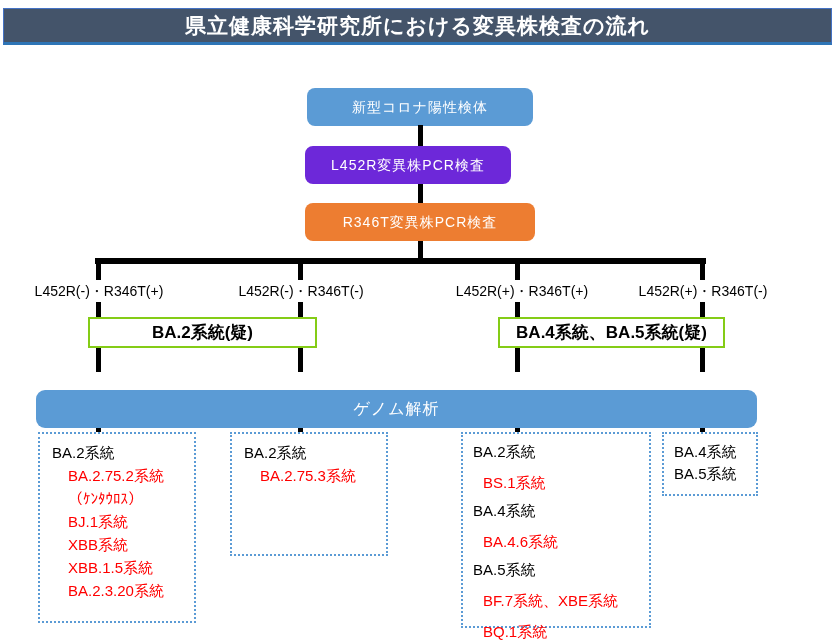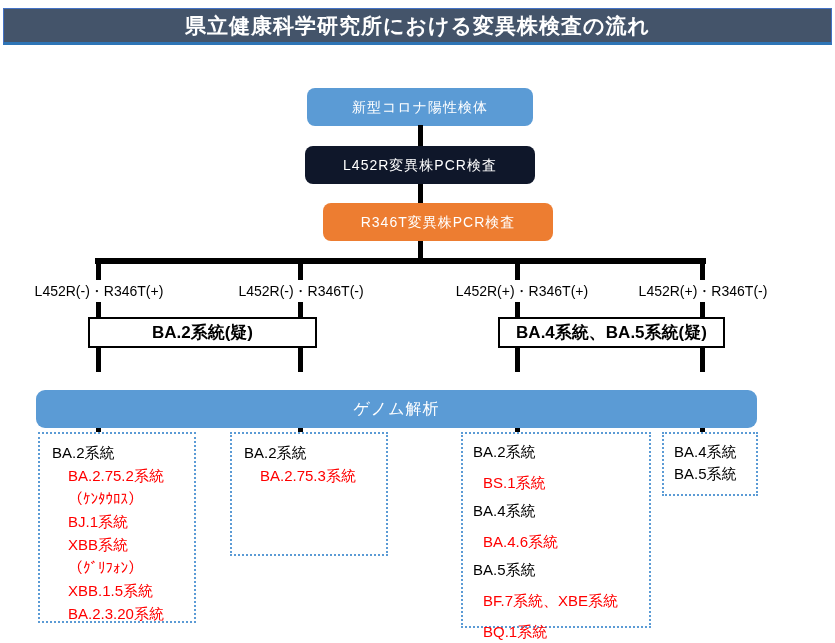--- a/index.html
+++ b/index.html
@@ -13,34 +13,34 @@
     background:#44546A;border:1px solid #4472C4;border-bottom:3px solid #2E75B6;
     color:#fff;font-size:21px;font-weight:bold;text-align:center;line-height:33px;
     letter-spacing:1px;
   }
   
   .flowbox{
     position:absolute;color:#fff;text-align:center;border-radius:8px;
     font-size:14px;letter-spacing:1px;
   }
   .box-specimen{left:307px;top:88px;width:226px;height:38px;line-height:38px;background:#5B9BD5;}
-  .box-l452r{left:305px;top:146px;width:230px;height:38px;line-height:38px;background:#0f172a;}
-  .box-r346t{left:323px;top:203px;width:230px;height:38px;line-height:38px;background:#ED7D31;}
+  .box-l452r{left:305px;top:146px;width:206px;height:38px;line-height:38px;background:#6d28d9;}
+  .box-r346t{left:305px;top:203px;width:230px;height:38px;line-height:38px;background:#ED7D31;}
   
   .vline,.hline{position:absolute;background:#000;z-index:1;}
   .vline{width:5px;}
   .hline{height:6px;}
   
   .branchlabel{
     position:absolute;top:280px;width:154px;height:22px;background:#fff;z-index:2;
     font-size:14px;color:#000;text-align:center;line-height:22px;white-space:nowrap;
   }
   
   .suspectbox{
-    position:absolute;top:317px;height:27px;background:#fff;border:2px solid #000000;z-index:2;
+    position:absolute;top:317px;height:27px;background:#fff;border:2px solid #84cc16;z-index:2;
     font-size:17px;color:#000;font-weight:600;text-align:center;line-height:27px;
   }
   .suspect-left{left:88px;width:225px;}
   .suspect-right{left:498px;width:223px;}
   
   .genomebar{
     position:absolute;left:36px;top:370px;width:721px;height:38px;background:#5B9BD5;
     border-radius:9px;color:#fff;font-size:16px;text-align:center;line-height:38px;z-index:2;
     letter-spacing:1px;
     margin-top:20px;
@@ -100,21 +100,20 @@
   <div class="suspectbox suspect-right">BA.4系統、BA.5系統(疑)</div>
 
   <div class="genomebar">ゲノム解析</div>
 
   <div class="resultbox rb1">
     <div class="line t-black">BA.2系統</div>
     <div class="line t-red">BA.2.75.2系統</div>
     <div class="line t-red">（ｹﾝﾀｳﾛｽ）</div>
     <div class="line t-red">BJ.1系統</div>
     <div class="line t-red">XBB系統</div>
-    <div class="line t-red">（ｸﾞﾘﾌｫﾝ）</div>
     <div class="line t-red">XBB.1.5系統</div>
     <div class="line t-red">BA.2.3.20系統</div>
   </div>
 
   <div class="resultbox rb2">
     <div class="line t-black">BA.2系統</div>
     <div class="line t-red">BA.2.75.3系統</div>
   </div>
 
   <div class="resultbox rb3">

